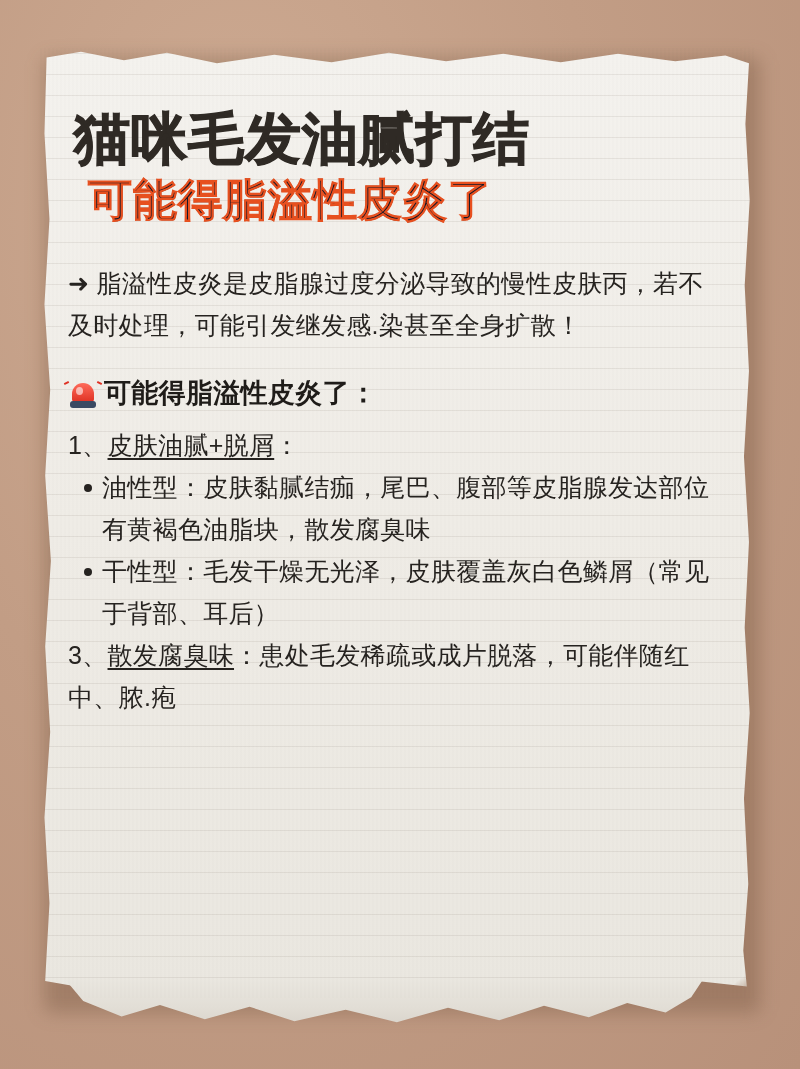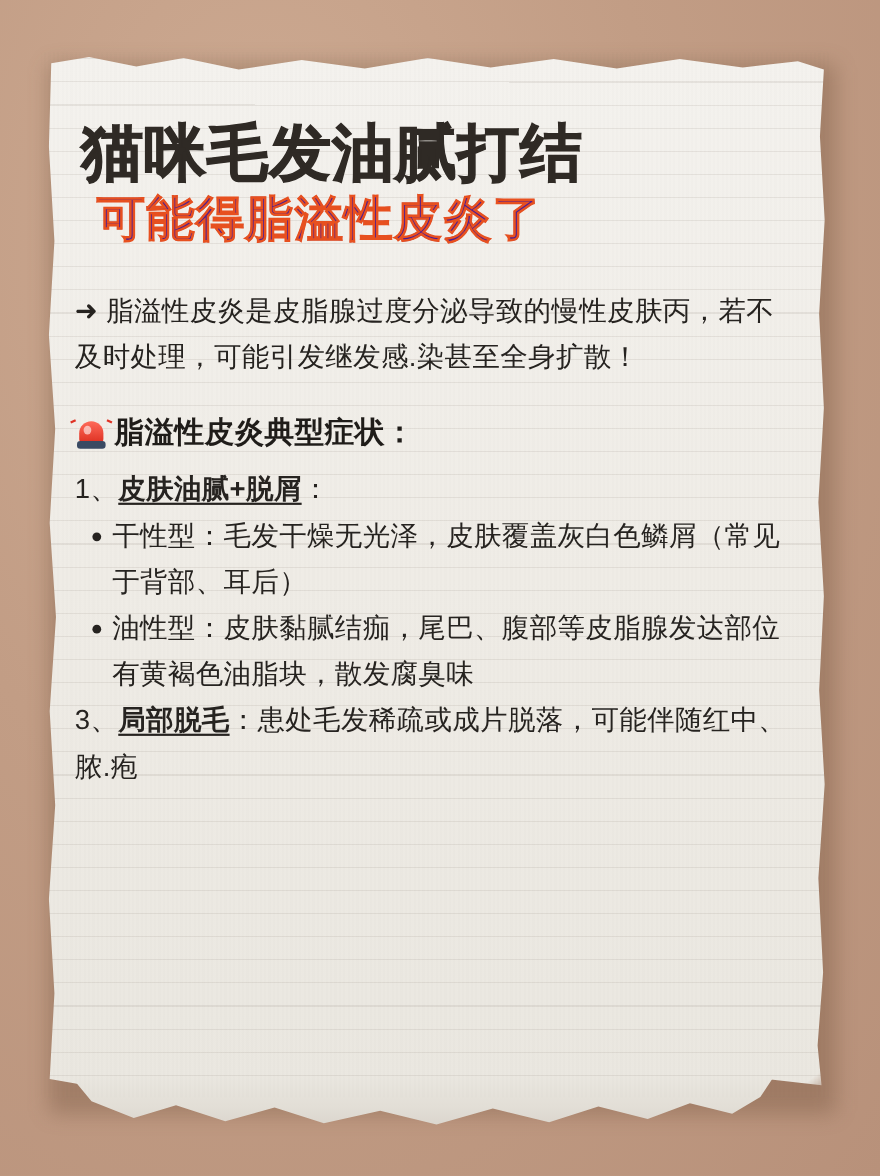--- a/index.html
+++ b/index.html
@@ -118,21 +118,21 @@
   }
 
   .title-sub {
     position: absolute;
     left: 50px;
     top: 128px;
     width: 620px;
     font-size: 44px;
     line-height: 1.1;
     font-weight: 900;
-    color: #4c1d95;
+    color: #0f172a;
     letter-spacing: 1px;
     white-space: nowrap;
     -webkit-text-stroke: 0.9px #e8501f;
   }
 
   
   .body {
     position: absolute;
     left: 30px;
     top: 212px;
@@ -208,21 +208,21 @@
 
   .numbered {
     margin: 0;
     font-size: 25px;
     line-height: 42px;
   }
 
   .uline {
     text-decoration: underline;
     text-underline-offset: 4px;
-    font-weight: 700;
+    font-weight: 400;
   }
 
   .bullets {
     margin: 0;
     padding: 0;
     list-style: none;
   }
   .bullets li {
     position: relative;
     padding-left: 34px;
@@ -274,33 +274,33 @@
       <p class="para arrow">➜ 脂溢性皮炎是皮脂腺过度分泌导致的慢性皮肤丙，若不及时处理，可能引发继发感.染甚至全身扩散！</p>
 
       <div class="section-head">
         <span class="siren">
           <span class="ray l"></span>
           <span class="ray r"></span>
           <span class="dome"></span>
           <span class="glow"></span>
           <span class="base"></span>
         </span>
-        <span>脂溢性皮炎典型症状：</span>
+        <span>可能得脂溢性皮炎了：</span>
       </div>
 
       <p class="numbered">
         <span>1、</span><span class="uline">皮肤油腻+脱屑</span><span>：</span>
       </p>
       <ul class="bullets">
+        <li>油性型：皮肤黏腻结痂，尾巴、腹部等皮脂腺发达部位有黄褐色油脂块，散发腐臭味</li>
         <li>干性型：毛发干燥无光泽，皮肤覆盖灰白色鳞屑（常见于背部、耳后）</li>
-        <li>油性型：皮肤黏腻结痂，尾巴、腹部等皮脂腺发达部位有黄褐色油脂块，散发腐臭味</li>
       </ul>
 
 
       <p class="numbered">
-        <span>3、</span><span class="uline">局部脱毛</span><span>：</span><span>患处毛发稀疏或成片脱落，可能伴随红中、脓.疱</span>
+        <span>3、</span><span class="uline">散发腐臭味</span><span>：</span><span>患处毛发稀疏或成片脱落，可能伴随红中、脓.疱</span>
       </p>
 
     </div>
 
     <div class="fiber"></div>
   </div>
 </div>
 
 </body></html>

